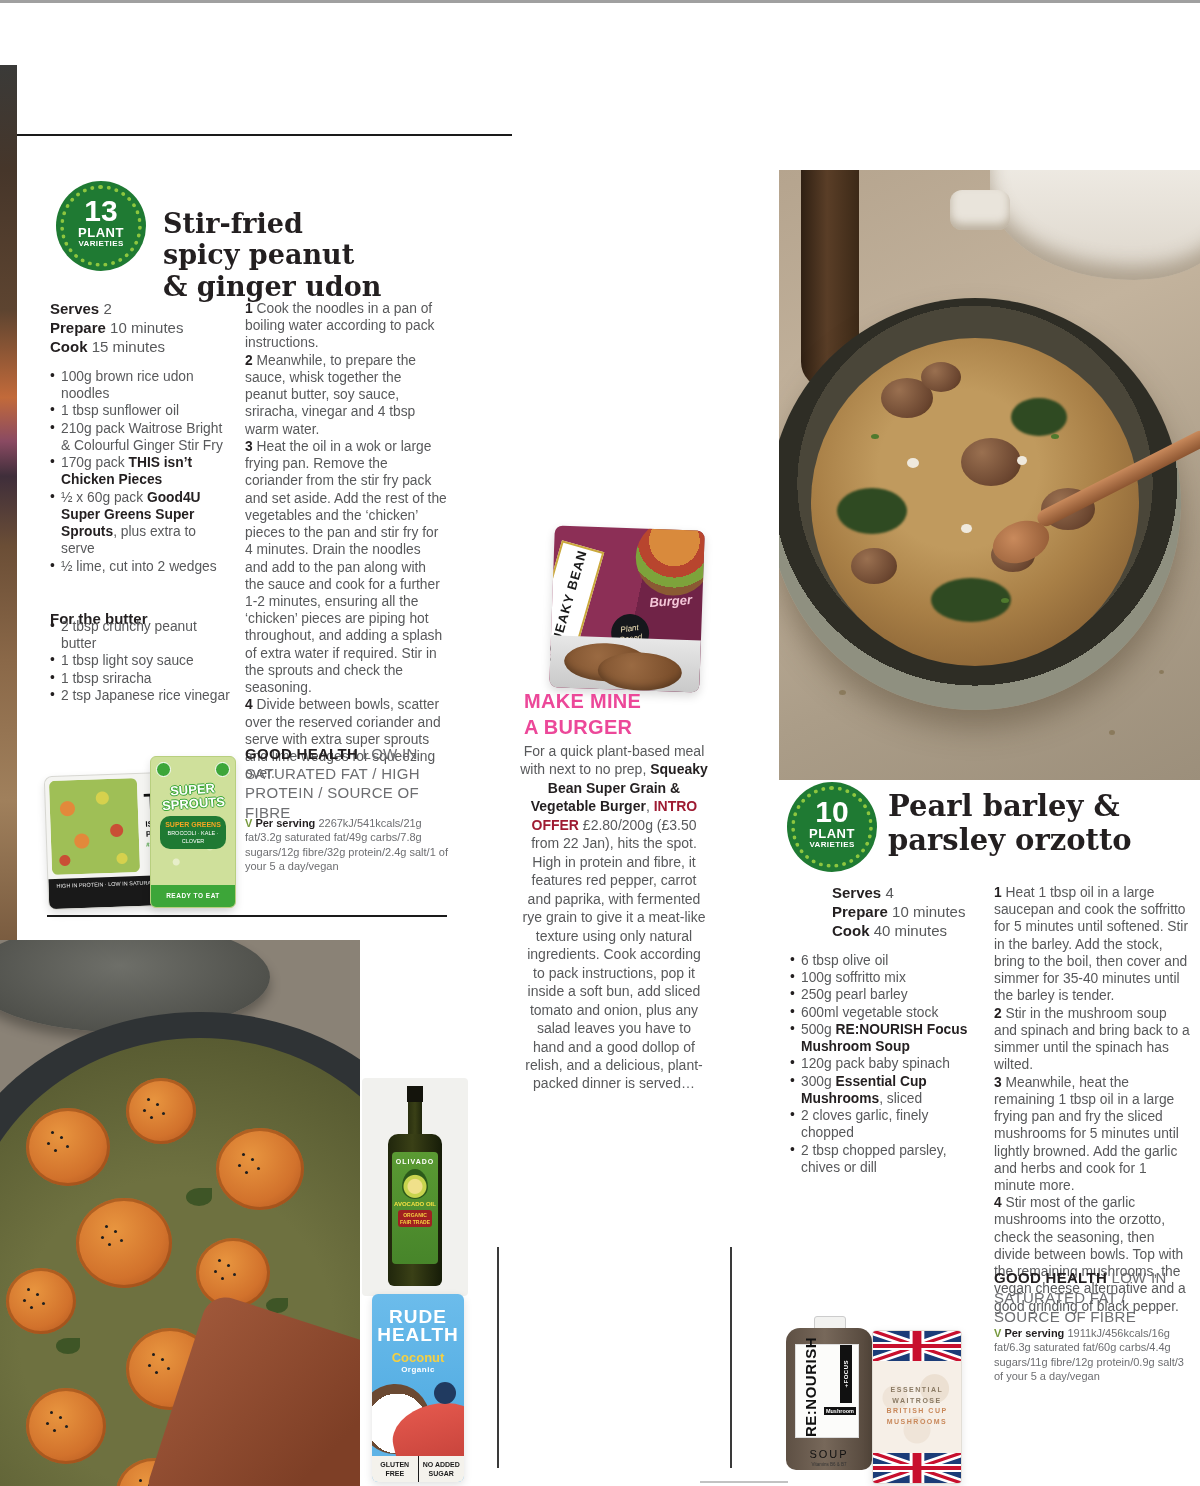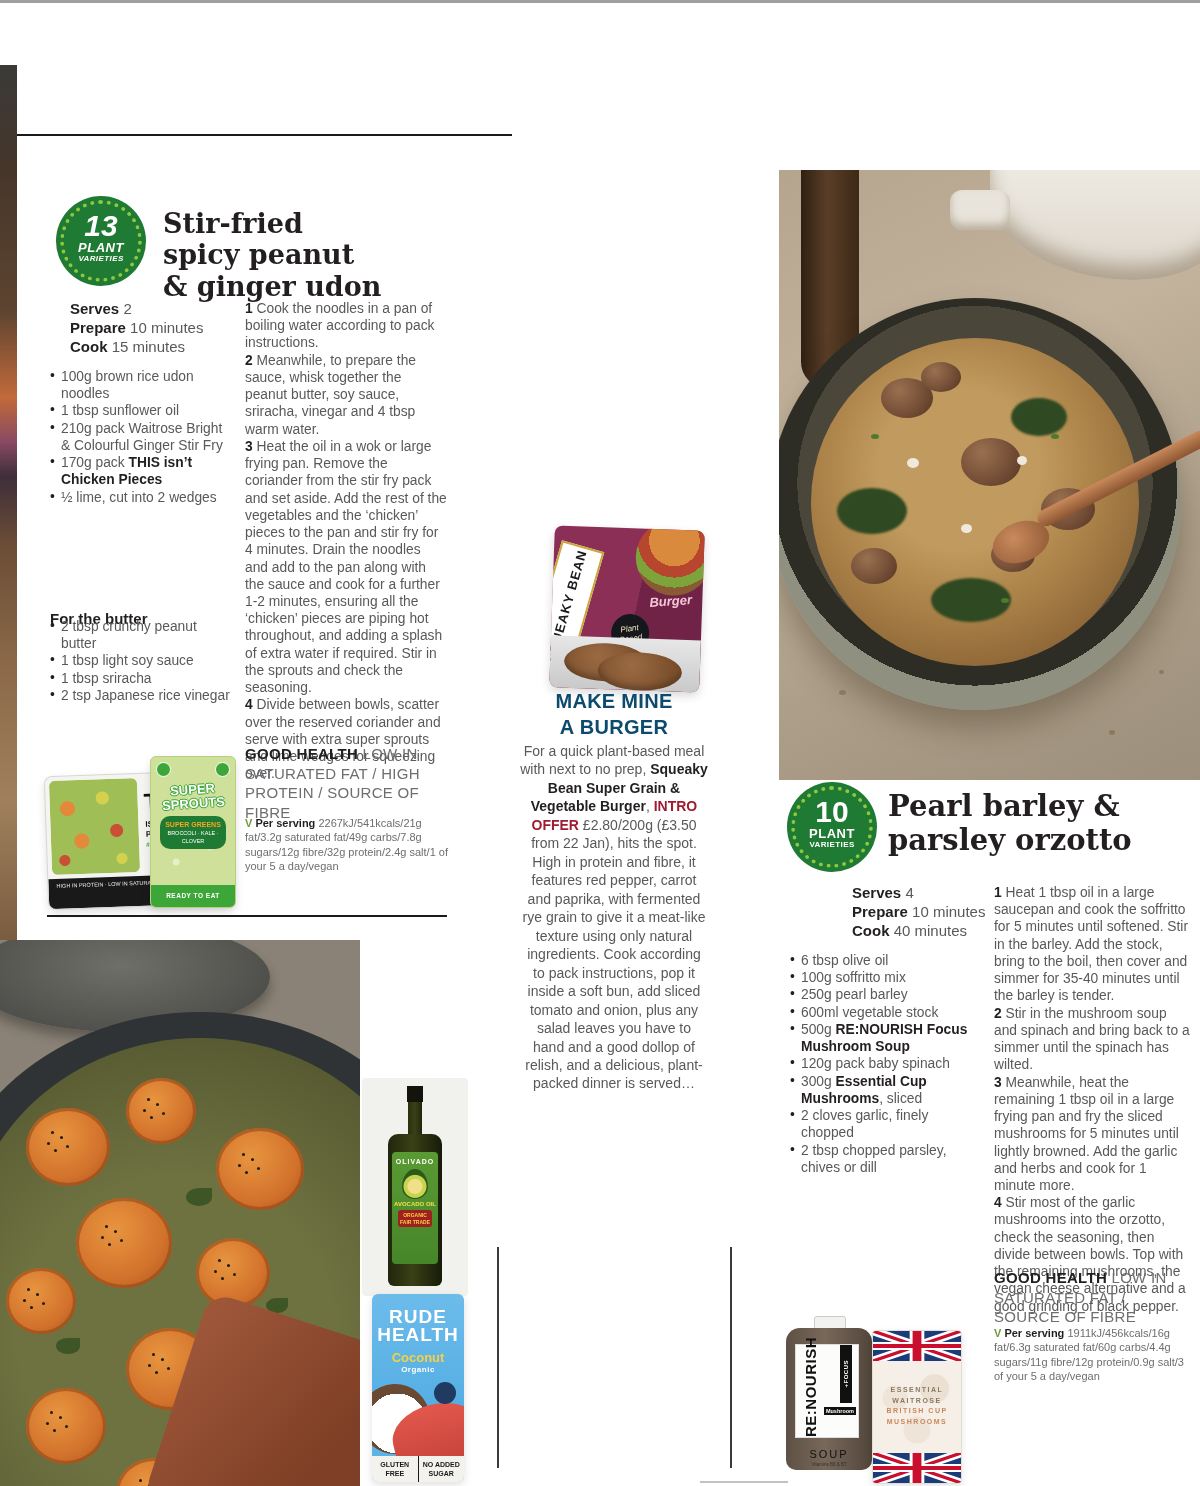--- a/index.html
+++ b/index.html
@@ -27,33 +27,33 @@
   .badge .w1{font-weight:bold;font-size:13px;line-height:13px;letter-spacing:.5px;}
   .badge .w2{font-weight:bold;font-size:8px;line-height:9px;letter-spacing:.4px;}
 
   
   .r-title{font-family:"DejaVu Serif","Liberation Serif",serif;font-weight:bold;color:#231f20;}
   .r-title div{line-height:1.16;}
   .title1{left:148px;top:193px;font-size:27px;}
   .title2{left:888px;top:790px;font-size:29px;}
 
   
-  .meta{font-size:15px;line-height:1.25;color:#58595b;margin-left:20px;}
+  .meta{font-size:15px;line-height:1.25;color:#58595b;}
   .col-text{font-size:13.8px;line-height:1.25;color:#58595b;}
   .ing{position:relative;padding-left:11px;}
   .ing::before{content:"\2022";position:absolute;left:0;top:-1px;color:#231f20;}
   .sauce-head{font-weight:bold;color:#231f20;font-size:15px;margin:14px 0 2px 0;}
   .seg-b{font-weight:bold;color:#231f20;}
   .seg-r{font-weight:bold;color:#9e1b32;}
   .seg-g{font-weight:bold;color:#76983c;}
   .goodhealth{font-size:15px;line-height:1.3;letter-spacing:.3px;color:#6d6e71;text-transform:uppercase;}
   .perserving{font-size:11px;line-height:1.3;color:#6d6e71;}
 
   
-  .burger-head{font-weight:bold;color:#0c4a6e;font-size:20px;line-height:1.3;text-align:center;letter-spacing:.3px;}
+  .burger-head{font-weight:bold;color:#ec4899;font-size:20px;line-height:1.3;text-align:left;letter-spacing:.3px;}
   .burger-body{font-size:14px;line-height:1.32;text-align:center;color:#58595b;}
 
   
   .photo-orzotto{left:779px;top:170px;width:421px;height:610px;overflow:hidden;
     background:linear-gradient(155deg,#b5a48e 0%,#c3b39d 35%,#ab9d88 70%,#9c8f7b 100%);}
   .grinder{position:absolute;left:22px;top:0;width:58px;height:218px;border-radius:0 0 26px 26px;
     background:linear-gradient(90deg,#2f2013,#5a3e27 45%,#3c2917);}
   .whitepot{position:absolute;right:-30px;top:-40px;width:240px;height:150px;border-radius:0 0 40% 60%;
     background:linear-gradient(#f3f0ea,#ddd6cb);box-shadow:inset 0 -14px 18px rgba(120,100,70,.45);}
   .whitepot-handle{position:absolute;right:190px;top:20px;width:60px;height:40px;border-radius:12px;
@@ -245,21 +245,21 @@
         <div class="sp" style="left:260px;top:320px;width:66px;height:62px"></div>
         <div class="sp" style="left:150px;top:420px;width:76px;height:70px"></div>
         <div class="leaf" style="left:220px;top:150px;width:26px;height:18px"></div>
         <div class="leaf" style="left:90px;top:300px;width:24px;height:16px"></div>
         <div class="leaf" style="left:300px;top:260px;width:22px;height:15px"></div>
       </div>
     </div>
     <div class="cloth"></div>
   </figure>
 
-  <div class="abs badge" style="left:57px;top:197px;font-style:italic;">
+  <div class="abs badge" style="left:57px;top:182px;">
     <div class="ring"></div>
     <div class="num">13</div>
     <div class="w1">PLANT</div>
     <div class="w2">VARIETIES</div>
   </div>
   <h1 class="abs r-title title1" style="margin:15px">
       <div>Stir-fried</div>
       <div>spicy peanut</div>
       <div>&amp; ginger udon</div>
     </h1>
@@ -268,20 +268,21 @@
       <div><span class="seg-b">Serves </span>2</div>
       <div><span class="seg-b">Prepare </span>10 minutes</div>
       <div><span class="seg-b">Cook </span>15 minutes</div>
     </div>
 
   <div class="abs col-text" style="left:50px;top:368px;width:182px">
       <div class="ing">100g brown rice udon noodles</div>
       <div class="ing">1 tbsp sunflower oil</div>
       <div class="ing">210g pack Waitrose Bright &amp; Colourful Ginger Stir Fry</div>
       <div class="ing">170g pack <span class="seg-b">THIS isn’t Chicken Pieces</span></div>
+      <div class="ing">½ x 60g pack <span class="seg-b">Good4U Super Greens Super Sprouts</span>, plus extra to serve</div>
       <div class="ing">½ lime, cut into 2 wedges</div>
     </div>
 
   <div class="abs sauce-head" style="left:50px;top:596px;">For the butter</div>
   <div class="abs col-text" style="left:50px;top:618px;width:182px">
       <div class="ing">2 tbsp crunchy peanut butter</div>
       <div class="ing">1 tbsp light soy sauce</div>
       <div class="ing">1 tbsp sriracha</div>
       <div class="ing">2 tsp Japanese rice vinegar</div>
     </div>

